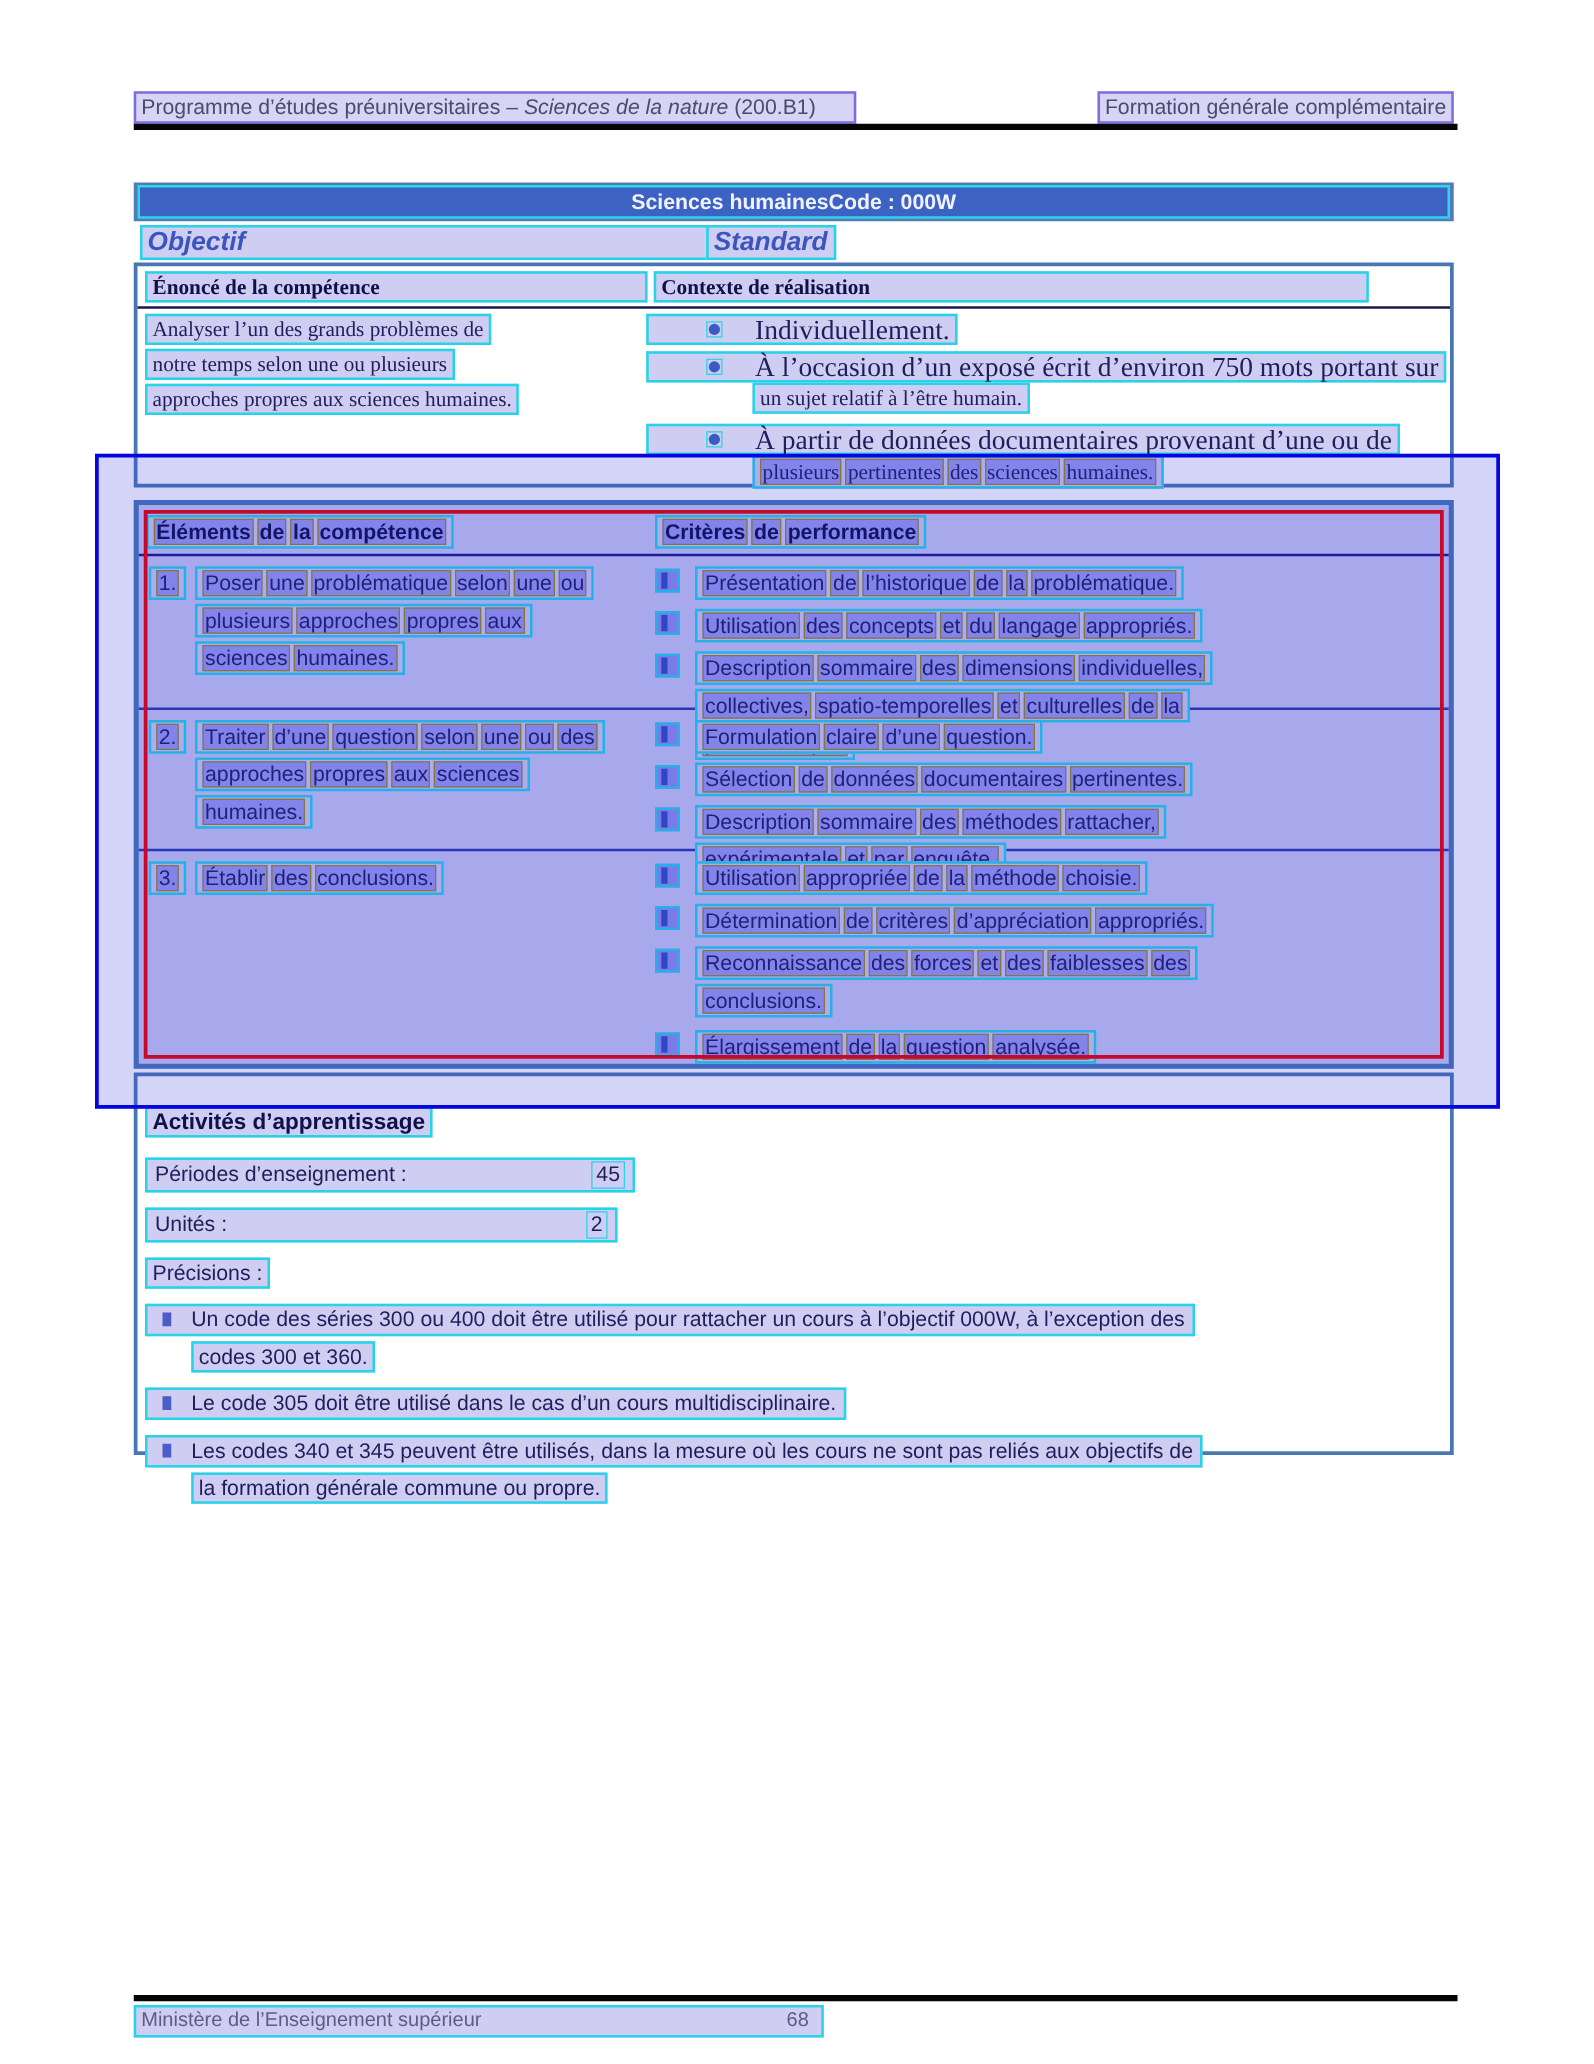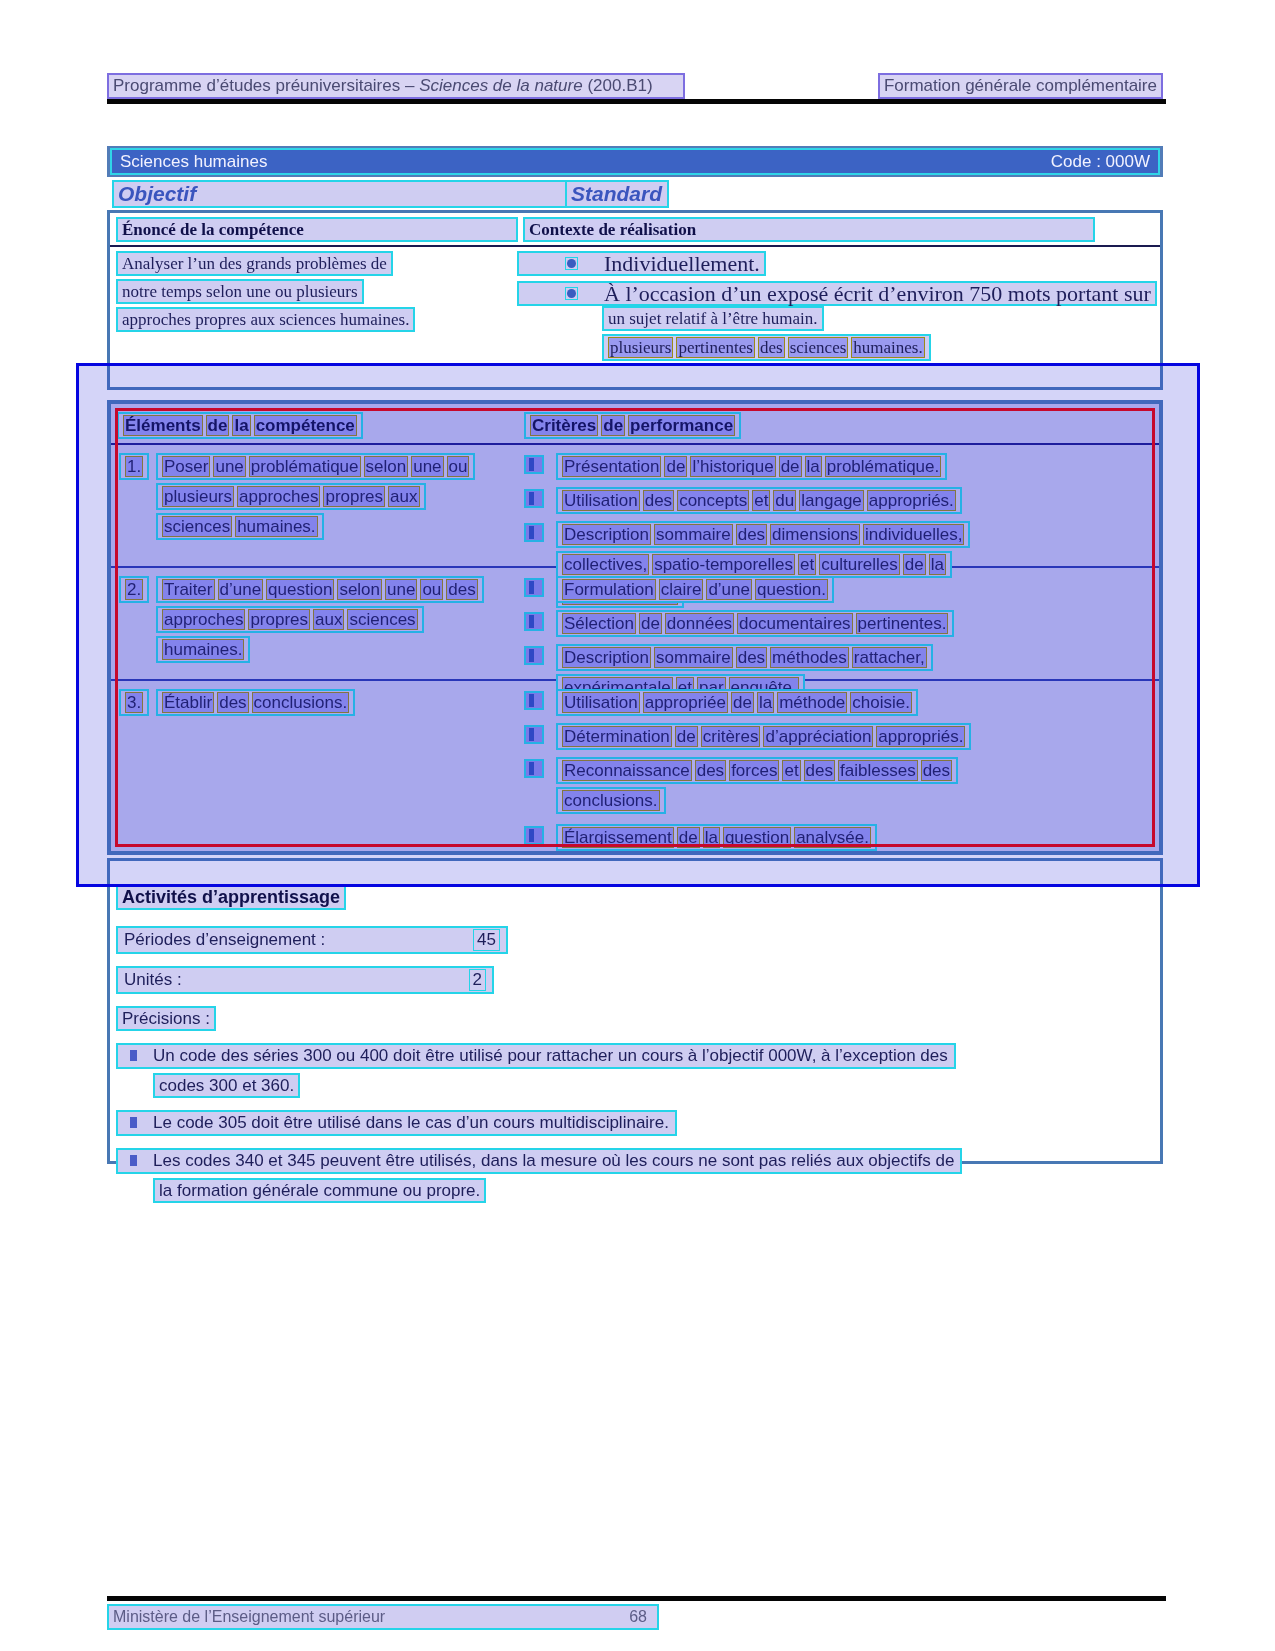--- a/index.html
+++ b/index.html
@@ -29,23 +29,23 @@
   
   .frame{position:absolute;border:3px solid #4878b4;box-sizing:border-box;}
 
   
   .hfbox{display:inline-block;border:2px solid #7d6ee0;background:#d8d4f3;
          padding:1px 4px;font-size:17px;color:#4a4a72;line-height:20px;white-space:nowrap;}
   .rule-black{position:absolute;background:#050505;}
 
   
   #titlebar{position:absolute;left:107px;top:146px;width:1056px;height:31px;background:#527cb8;box-sizing:border-box;padding:2px 3px;}
-  #titlebar-inner{display:flex;justify-content:space-between;align-items:center;height:100%;
+  #titlebar-inner{display:flex;justify-content:center;align-items:center;height:100%;
                   border:2px solid #30d5e8;background:#3c63c4;box-sizing:border-box;
-                  color:#f2f2ff;font-size:17px;padding:0 8px;}
+                  color:#f2f2ff;font-size:17px;padding:0 8px;font-weight:bold;}
 
   
   .obj-head{font-style:italic;font-weight:bold;font-size:21px;color:#3a55be;line-height:22px;}
 
   
   #table1{left:107px;top:210px;width:1056px;height:180px;background:#ffffff;font-family:Liberation Serif, serif;}
   #table1 .thead{display:flex;padding:4px 6px 2px 6px;}
   .hrule{height:2px;background:#1a1a50;margin:1px 0 4px 0;}
   .hrule2{height:2px;background:#2a3ab0;}
   .cols{display:flex;align-items:flex-start;}
@@ -128,20 +128,24 @@
       <div class="colR1 stack">
         <span class="bbox">
             <span class="dwrap"><span class="dot"></span></span>
             <span>Individuellement.</span>
           </span>
         <span class="bbox" style="margin-top:5px;">
             <span class="dwrap"><span class="dot"></span></span>
             <span>À l’occasion d’un exposé écrit d’environ 750 mots portant sur</span>
           </span>
         <span class="lbox cont">un sujet relatif à l’être humain.</span>
+        <span class="bbox" style="margin-top:5px;">
+            <span class="dwrap"><span class="dot"></span></span>
+            <span>À partir de données documentaires provenant d’une ou de</span>
+          </span>
         <span class="lbox cont wordize"><span class="w">plusieurs</span><span class="w">pertinentes</span><span class="w">des</span><span class="w">sciences</span><span class="w">humaines.</span></span>
       </div>
     </div>
   </div>
 
   <div class="frame" id="table2">
     <div id="redbox"></div>
     <div class="thead">
       <div style="width:407px;"><span class="lbox bold wordize"><span class="w">Éléments</span><span class="w">de</span><span class="w">la</span><span class="w">compétence</span></span></div>
       <div><span class="lbox bold wordize"><span class="w">Critères</span><span class="w">de</span><span class="w">performance</span></span></div>

